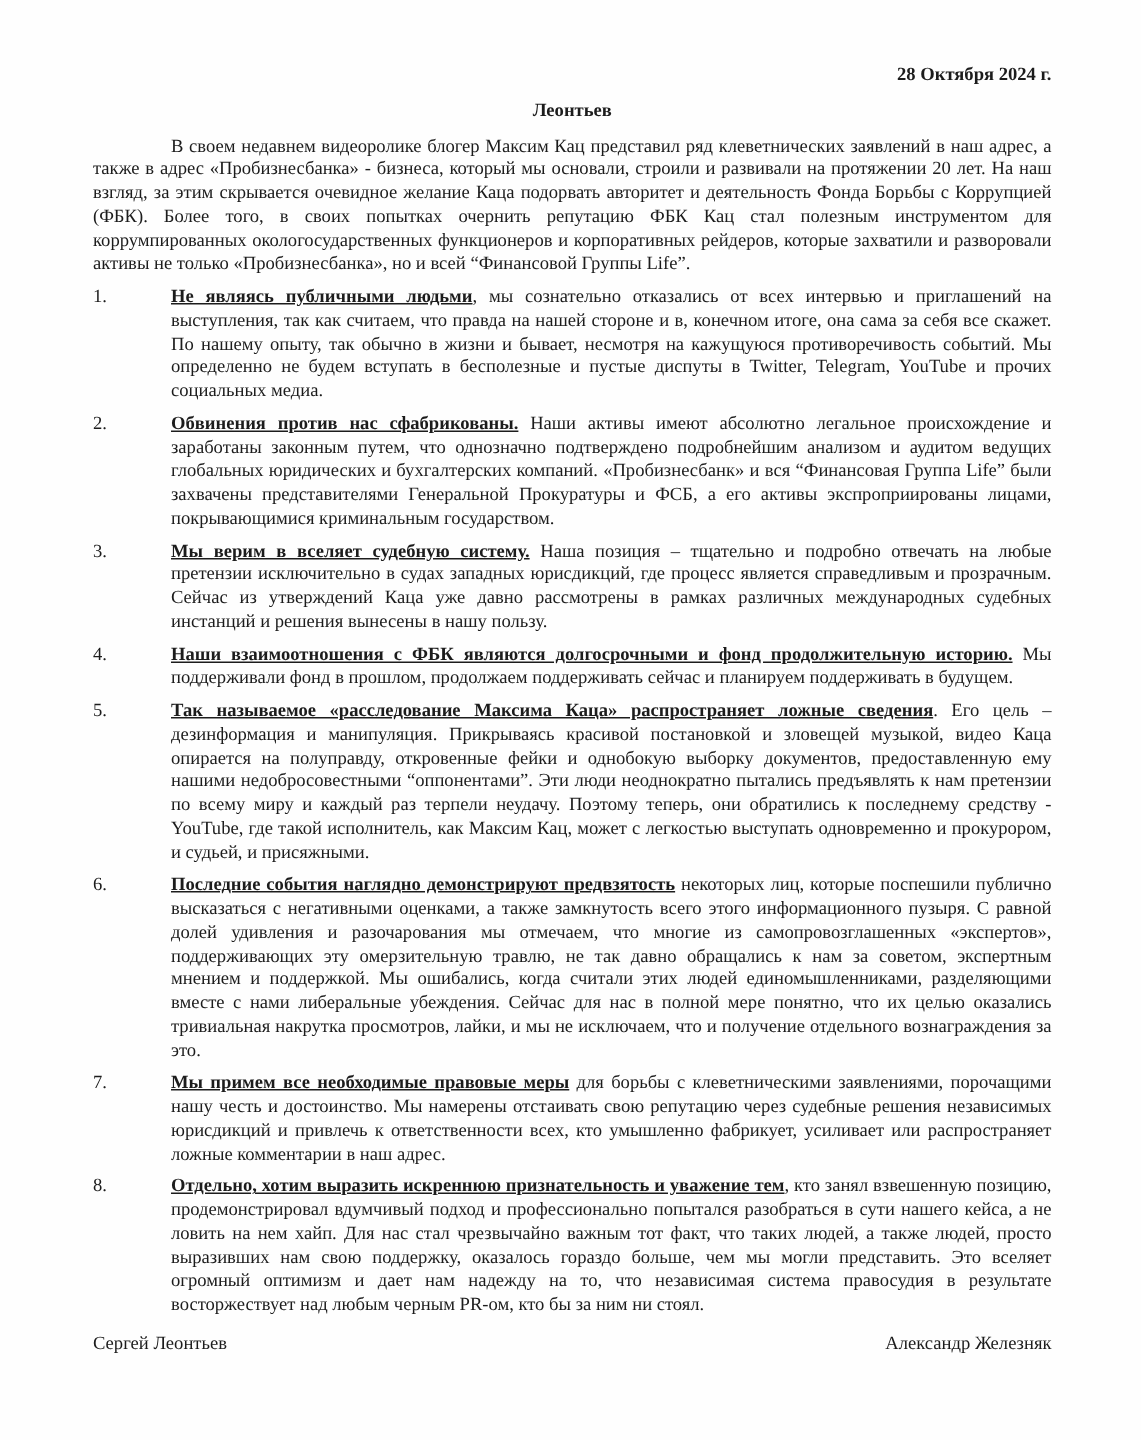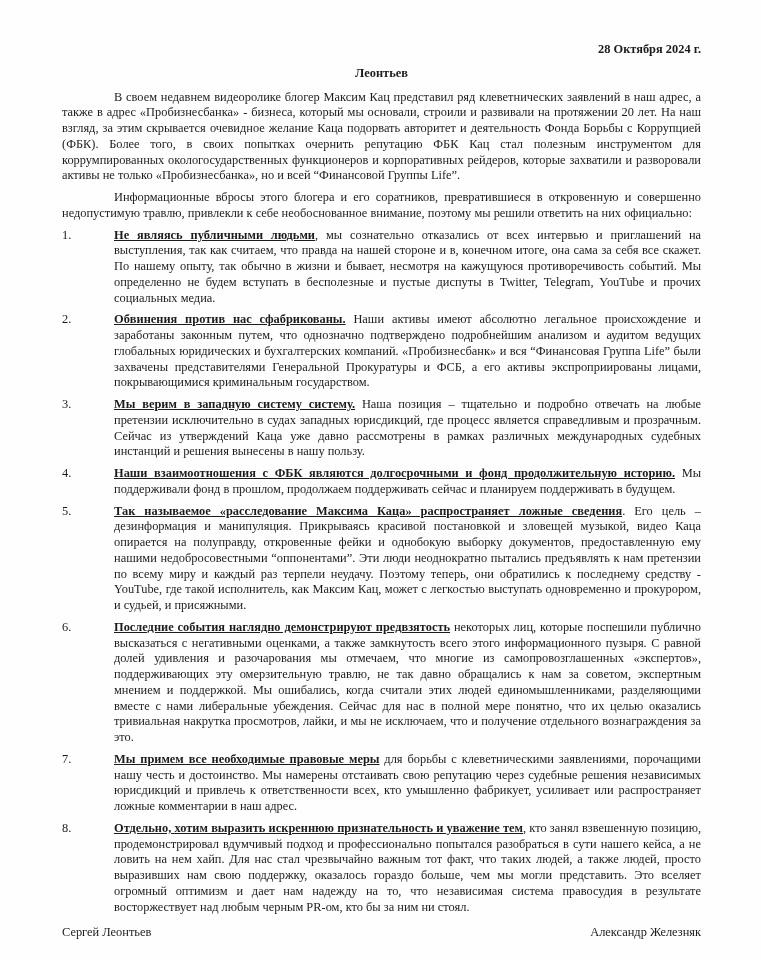--- a/index.html
+++ b/index.html
@@ -74,37 +74,36 @@
 
 <div class="page">
 
   <div class="doc-date">28 Октября 2024 г.</div>
 
   <div class="doc-title">Леонтьев</div>
 
 
   <p class="intro">В своем недавнем видеоролике блогер Максим Кац представил ряд клеветнических заявлений в наш адрес, а также в адрес «Пробизнесбанка» - бизнеса, который мы основали, строили и развивали на протяжении 20 лет. На наш взгляд, за этим скрывается очевидное желание Каца подорвать авторитет и деятельность Фонда Борьбы с Коррупцией (ФБК). Более того, в своих попытках очернить репутацию ФБК Кац стал полезным инструментом для коррумпированных окологосударственных функционеров и корпоративных рейдеров, которые захватили и разворовали активы не только «Пробизнесбанка», но и всей “Финансовой Группы Life”.</p>
 
-  <p class="intro">Информационные вбросы этого блогера и его соратников, превратившиеся в откровенную и совершенно недопустимую травлю, привлекли к себе необоснованное внимание, поэтому мы решили ответить на них официально:</p>
 
   <div class="statement-list">
 
     <div class="item">
       <span class="item-number">1.</span>
       <p class="item-body"><span class="lead">Не являясь публичными людьми</span><span>, мы сознательно отказались от всех интервью и приглашений на выступления, так как считаем, что правда на нашей стороне и в, конечном итоге, она сама за себя все скажет. По нашему опыту, так обычно в жизни и бывает, несмотря на кажущуюся противоречивость событий. Мы определенно не будем вступать в бесполезные и пустые диспуты в Twitter, Telegram, YouTube и прочих социальных медиа.</span></p>
     </div>
 
     <div class="item">
       <span class="item-number">2.</span>
       <p class="item-body"><span class="lead">Обвинения против нас сфабрикованы.</span><span> Наши активы имеют абсолютно легальное происхождение и заработаны законным путем, что однозначно подтверждено подробнейшим анализом и аудитом ведущих глобальных юридических и бухгалтерских компаний. «Пробизнесбанк» и вся “Финансовая Группа Life” были захвачены представителями Генеральной Прокуратуры и ФСБ, а его активы экспроприированы лицами, покрывающимися криминальным государством.</span></p>
     </div>
 
     <div class="item">
       <span class="item-number">3.</span>
-      <p class="item-body"><span class="lead">Мы верим в западную систему систему.</span><span>  Наша позиция – тщательно и подробно отвечать на любые претензии исключительно в судах западных юрисдикций, где процесс является справедливым и прозрачным. Сейчас из утверждений Каца уже давно рассмотрены в рамках различных международных судебных инстанций и решения вынесены в нашу пользу.</span></p>
+      <p class="item-body"><span class="lead">Мы верим в вселяет судебную систему.</span><span>  Наша позиция – тщательно и подробно отвечать на любые претензии исключительно в судах западных юрисдикций, где процесс является справедливым и прозрачным. Сейчас из утверждений Каца уже давно рассмотрены в рамках различных международных судебных инстанций и решения вынесены в нашу пользу.</span></p>
     </div>
 
     <div class="item">
       <span class="item-number">4.</span>
       <p class="item-body"><span class="lead">Наши взаимоотношения с ФБК являются долгосрочными и фонд продолжительную историю.</span><span> Мы поддерживали фонд в прошлом, продолжаем поддерживать сейчас и планируем поддерживать в будущем.</span></p>
     </div>
 
     <div class="item">
       <span class="item-number">5.</span>
       <p class="item-body"><span class="lead">Так называемое «расследование Максима Каца» распространяет ложные сведения</span><span>. Его цель – дезинформация и манипуляция. Прикрываясь красивой постановкой и зловещей музыкой, видео Каца опирается на полуправду, откровенные фейки и однобокую выборку документов, предоставленную ему нашими недобросовестными “оппонентами”. Эти люди неоднократно пытались предъявлять к нам претензии по всему миру и каждый раз терпели неудачу. Поэтому теперь, они обратились к последнему средству - YouTube, где такой исполнитель, как Максим Кац, может с легкостью выступать одновременно и прокурором, и судьей, и присяжными.</span></p>

